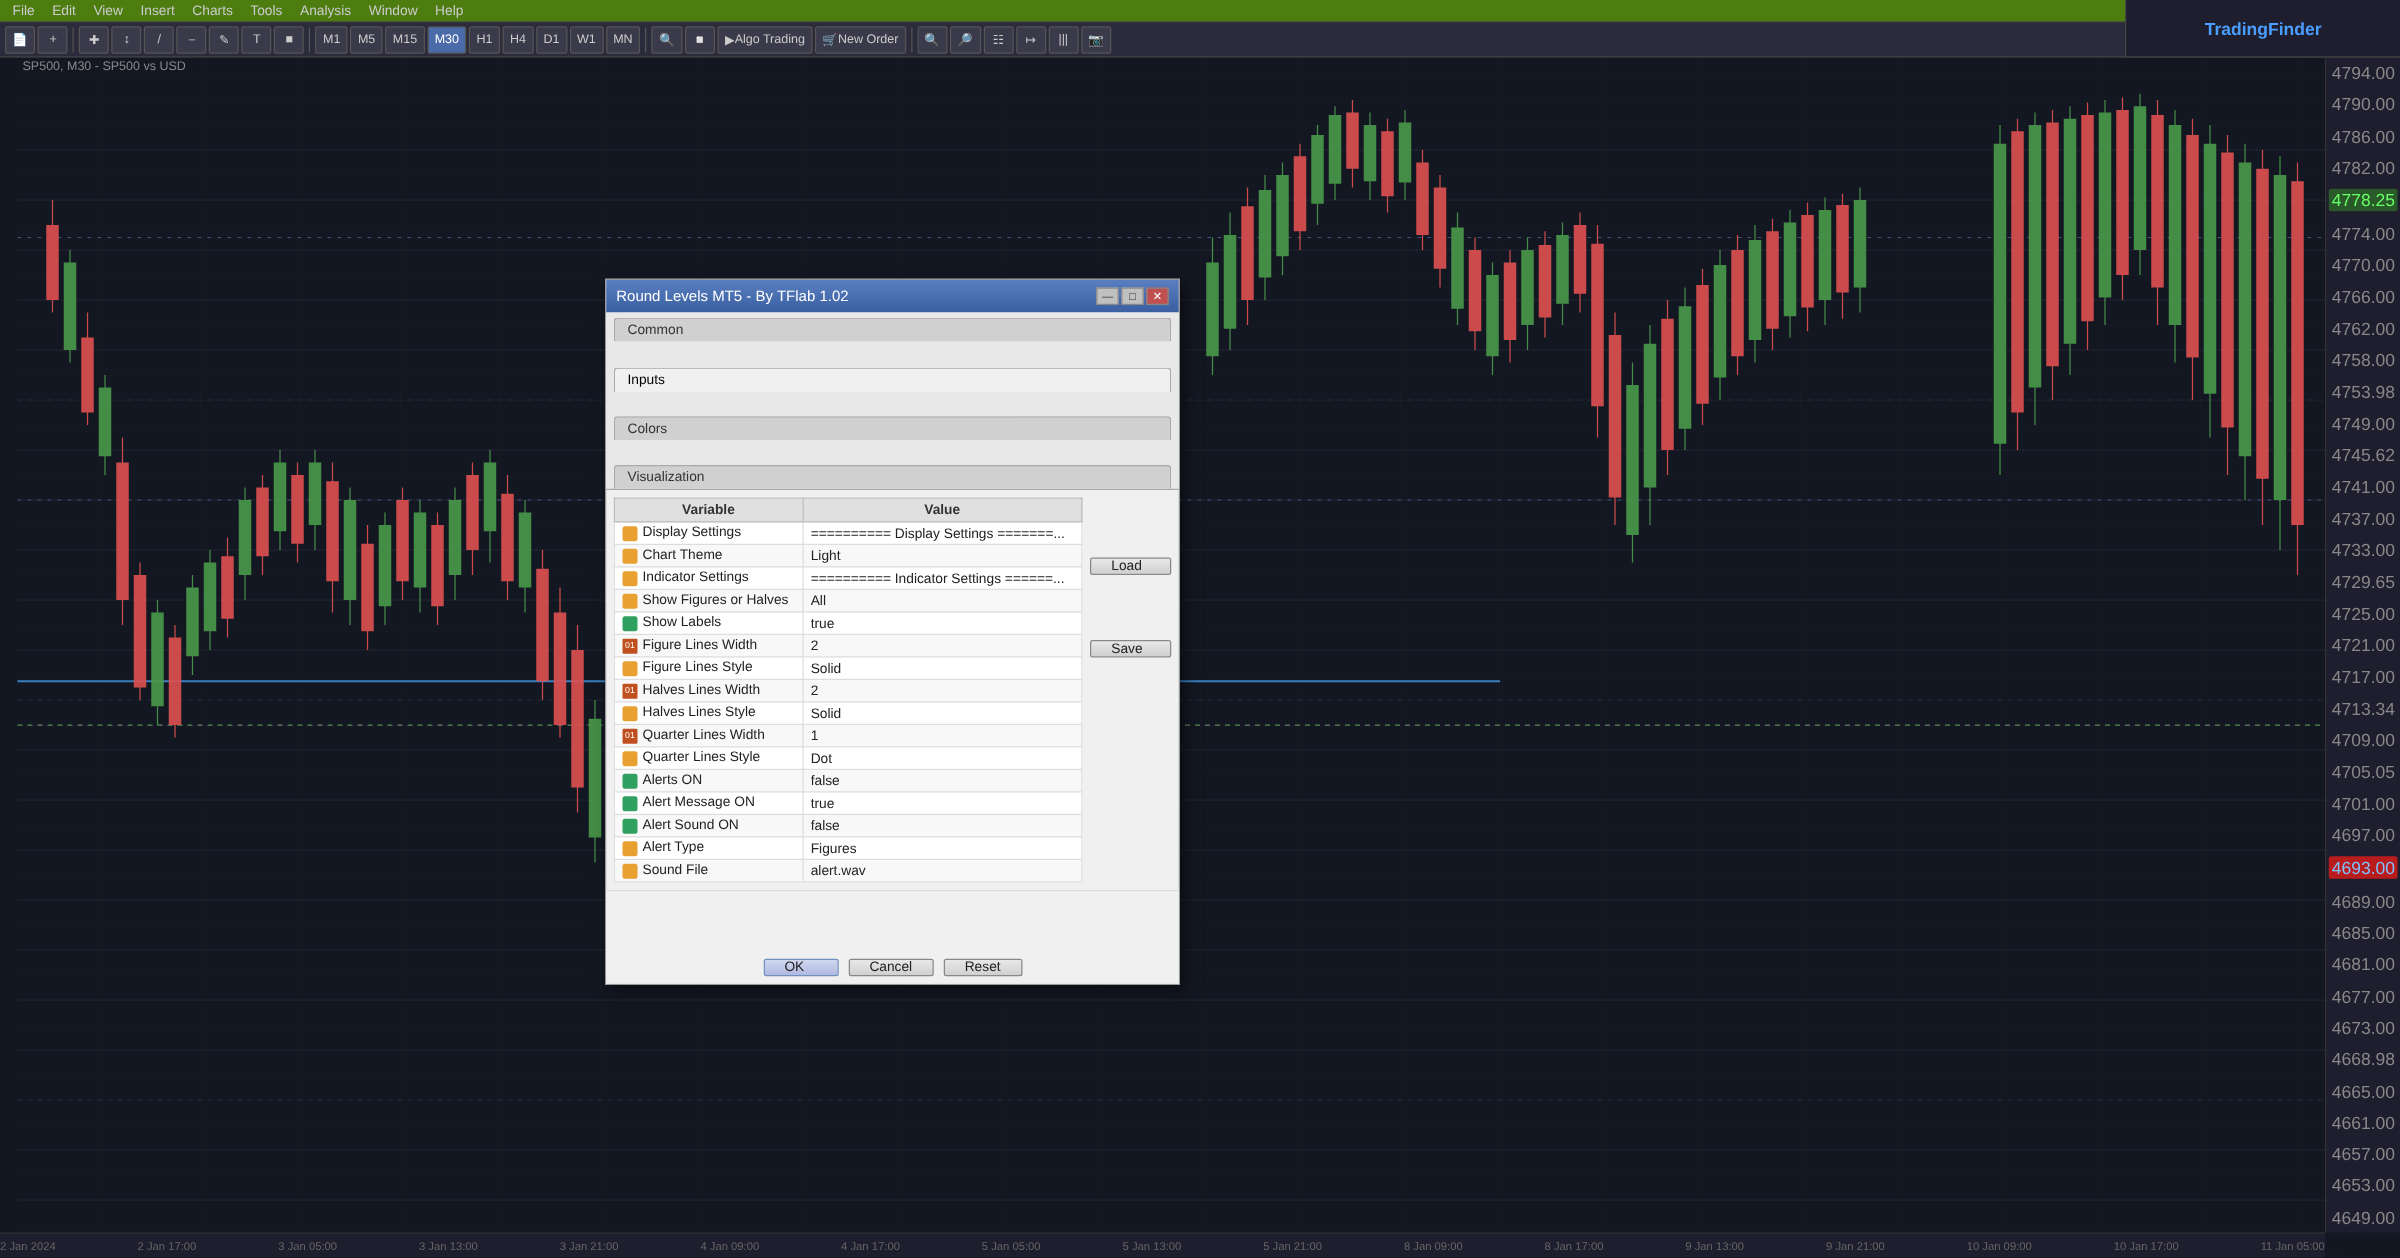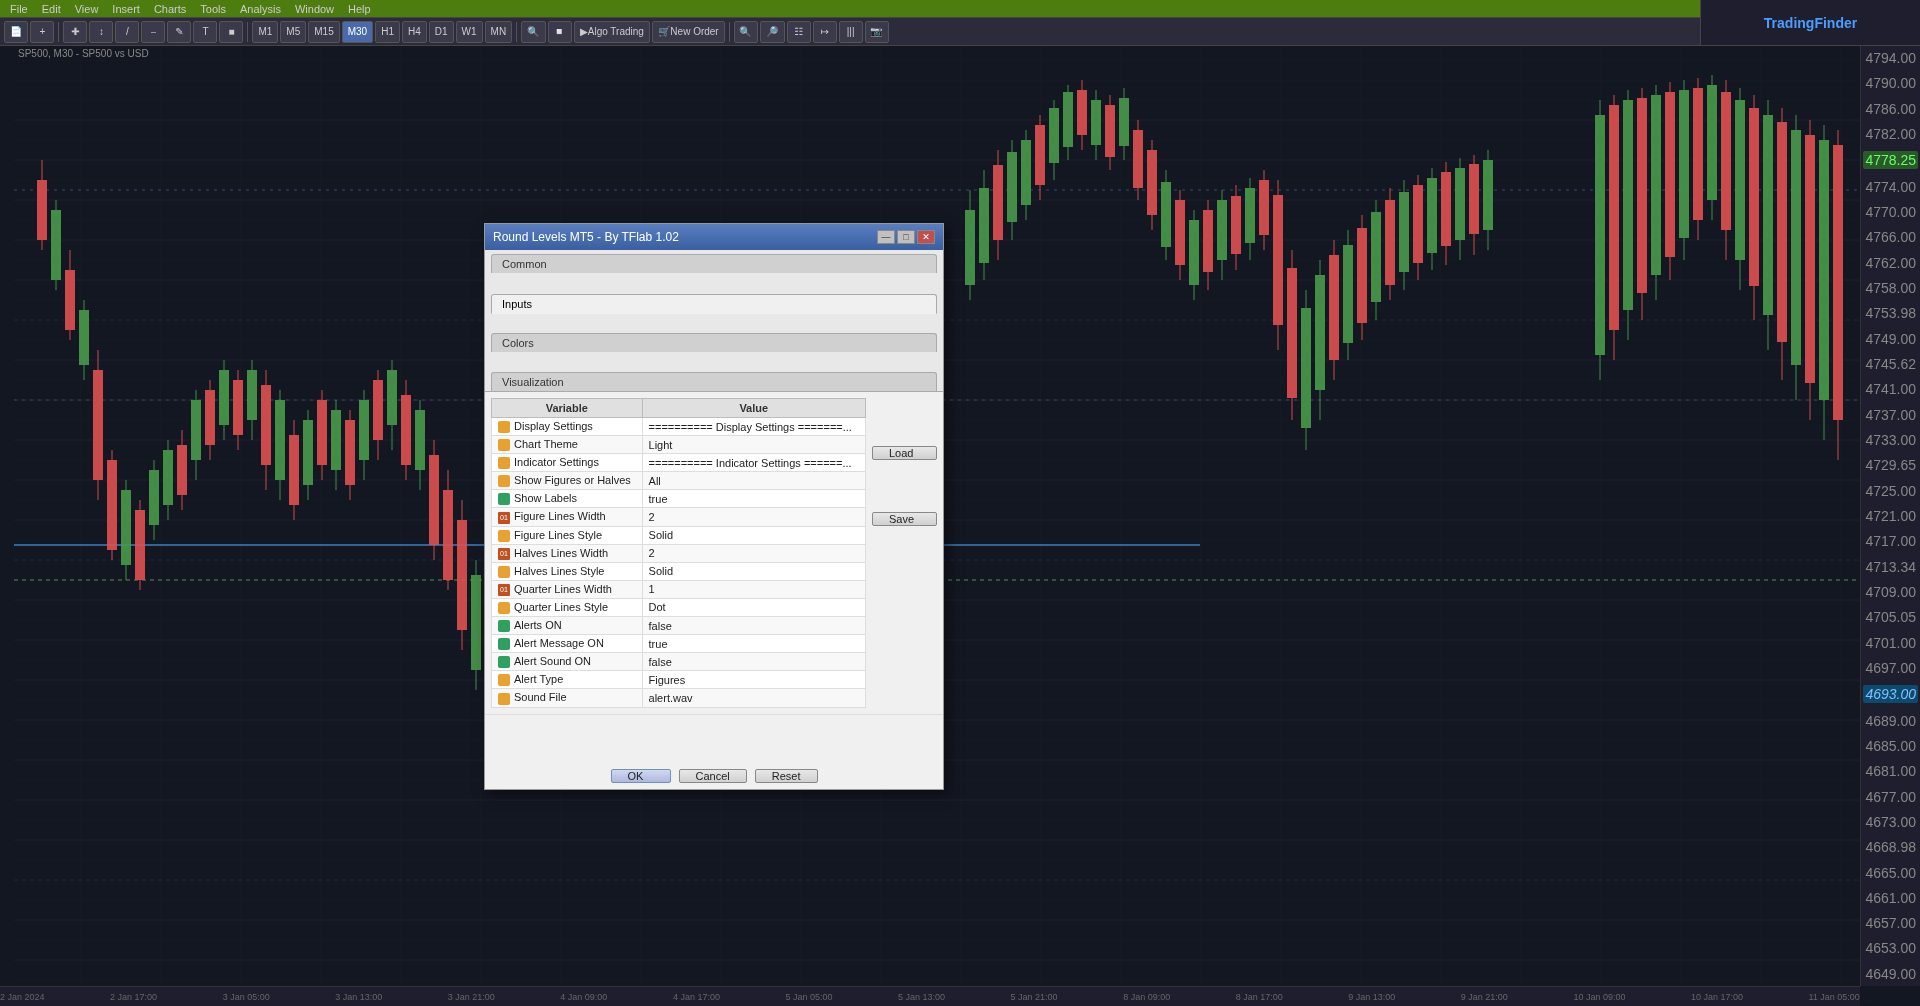--- a/index.html
+++ b/index.html
@@ -614,21 +614,21 @@
   <div class="price-label">4733.00</div>
   <div class="price-label">4729.65</div>
   <div class="price-label">4725.00</div>
   <div class="price-label">4721.00</div>
   <div class="price-label">4717.00</div>
   <div class="price-label">4713.34</div>
   <div class="price-label">4709.00</div>
   <div class="price-label">4705.05</div>
   <div class="price-label">4701.00</div>
   <div class="price-label">4697.00</div>
-  <div class="price-label highlighted" style="background:#0c4a6e;color:#80c0ff;font-style:italic;">4693.00</div>
+  <div class="price-label highlighted" style="background:#b91c1c;color:#80c0ff;">4693.00</div>
   <div class="price-label">4689.00</div>
   <div class="price-label">4685.00</div>
   <div class="price-label">4681.00</div>
   <div class="price-label">4677.00</div>
   <div class="price-label">4673.00</div>
   <div class="price-label">4668.98</div>
   <div class="price-label">4665.00</div>
   <div class="price-label">4661.00</div>
   <div class="price-label">4657.00</div>
   <div class="price-label">4653.00</div>

